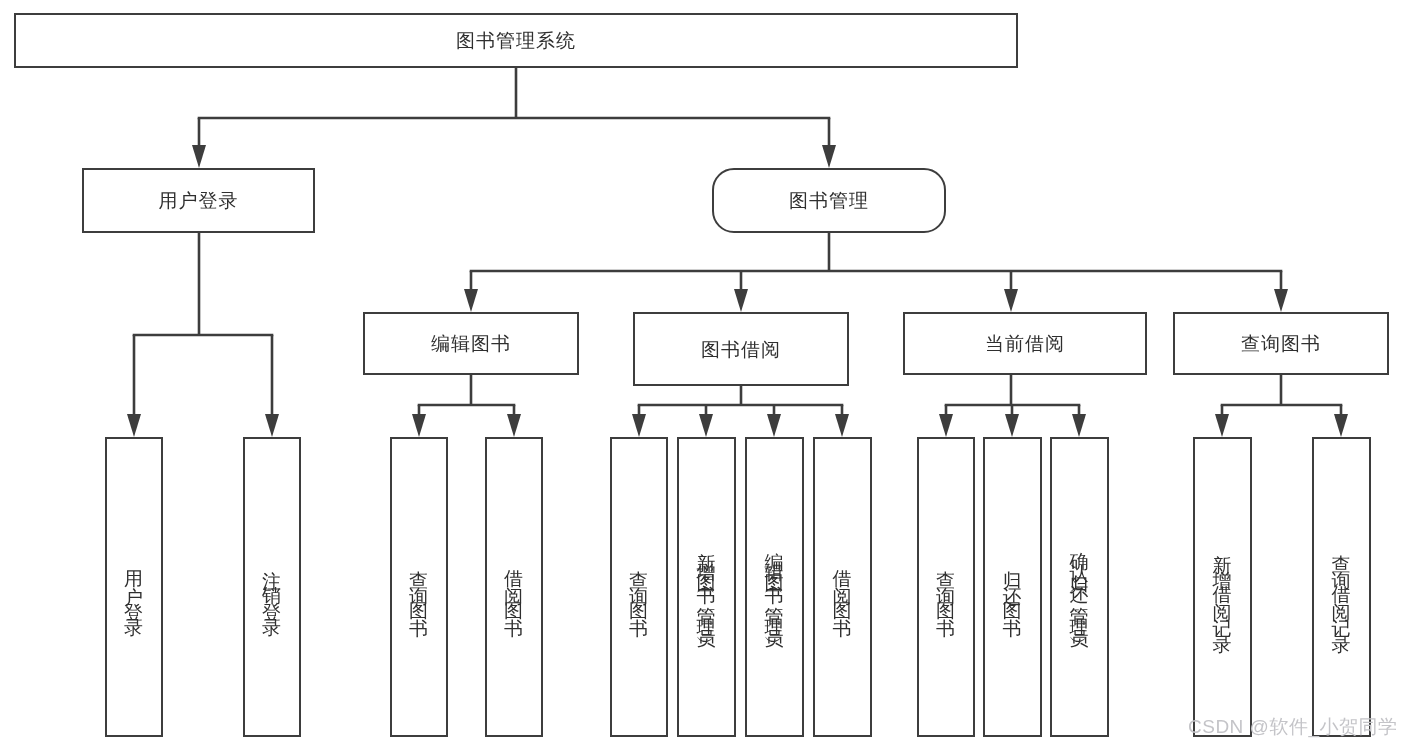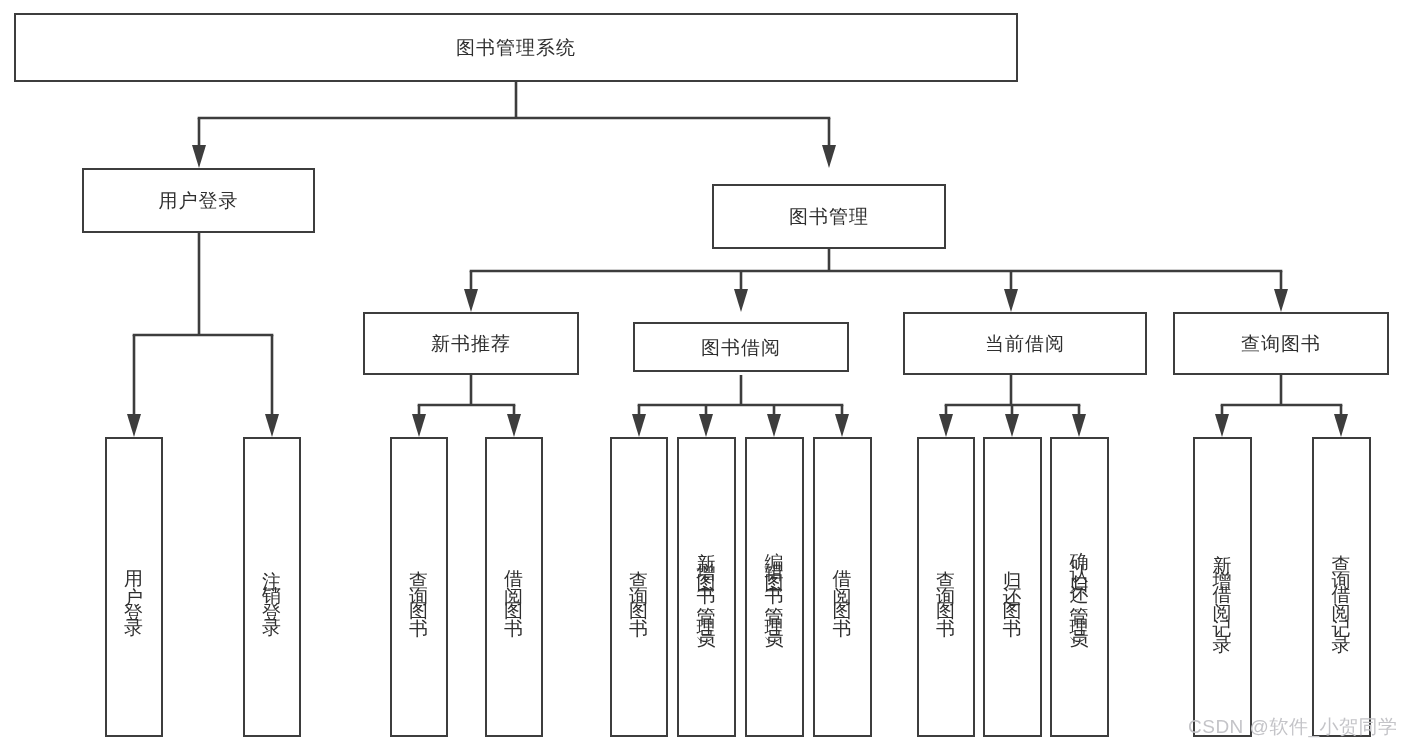--- a/index.html
+++ b/index.html
@@ -109,35 +109,35 @@
       <line x1="1079" y1="405" x2="1079" y2="419"></line>
       <polygon points="1072,414 1086,414 1079,437"></polygon>
       <line x1="1281" y1="375" x2="1281" y2="405"></line>
       <line x1="1220.7" y1="405" x2="1342.3" y2="405"></line>
       <line x1="1222" y1="405" x2="1222" y2="419"></line>
       <polygon points="1215,414 1229,414 1222,437"></polygon>
       <line x1="1341" y1="405" x2="1341" y2="419"></line>
       <polygon points="1334,414 1348,414 1341,437"></polygon>
     </svg>
 
-  <div class="node" style="left:14px; top:13px; width:1004px; height:69px;">
+  <div class="node" style="left:14px; top:13px; width:1004px; height:55px;">
     <span>图书管理系统</span>
   </div>
 
   <div class="node" style="left:82px; top:168px; width:233px; height:65px;">
     <span>用户登录</span>
   </div>
-  <div class="node" style="left:712px; top:184px; width:234px; height:65px;">
+  <div class="node" style="left:712px; top:168px; width:234px; height:65px;border-radius:22px;">
     <span>图书管理</span>
   </div>
 
   <div class="node" style="left:363px; top:312px; width:216px; height:63px;">
-    <span>新书推荐</span>
+    <span>编辑图书</span>
   </div>
-  <div class="node" style="left:633px; top:312px; width:216px; height:50px;margin-top:10px;">
+  <div class="node" style="left:633px; top:312px; width:216px; height:74px;">
     <span>图书借阅</span>
   </div>
   <div class="node" style="left:903px; top:312px; width:244px; height:63px;">
     <span>当前借阅</span>
   </div>
   <div class="node" style="left:1173px; top:312px; width:216px; height:63px;">
     <span>查询图书</span>
   </div>
 
   <div class="node" style="left:105px; top:437px; width:58px; height:300px;">

